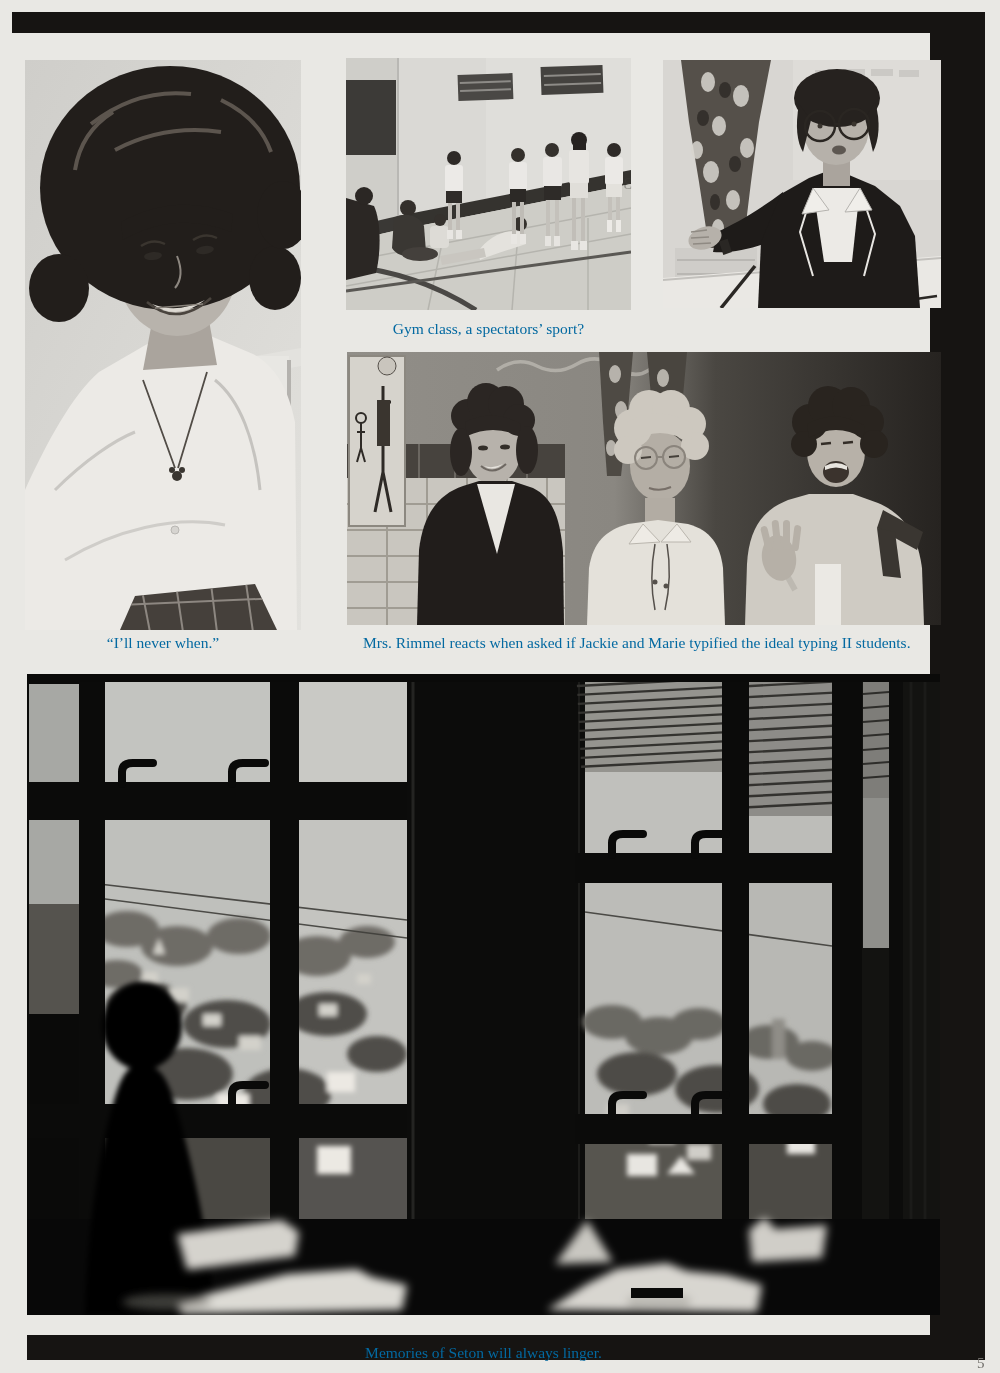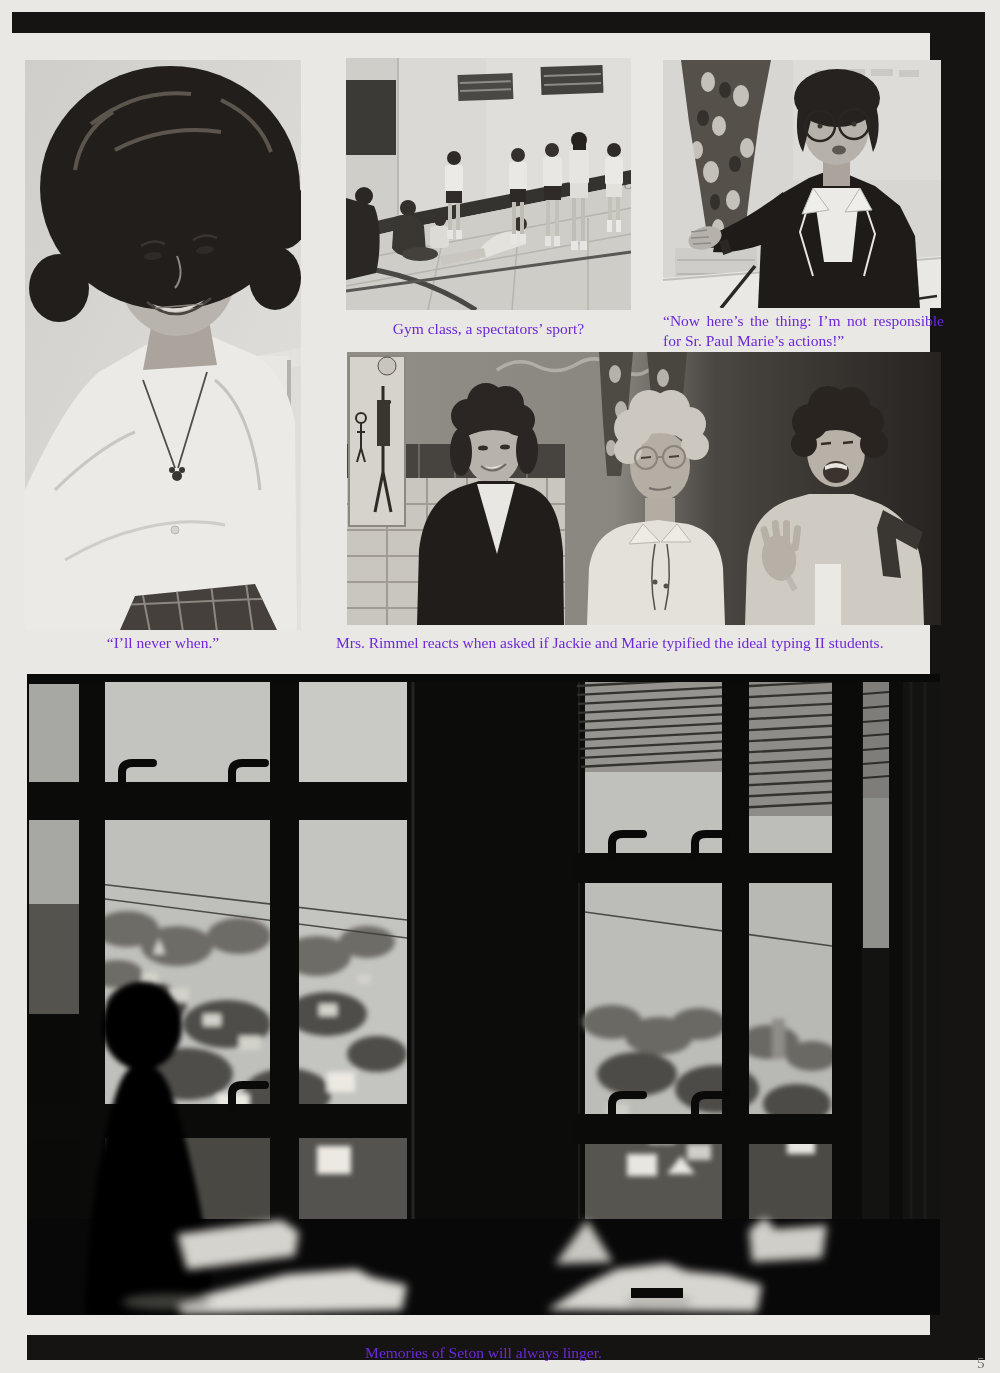--- a/index.html
+++ b/index.html
@@ -15,27 +15,27 @@
 
   .photo { position:absolute; overflow:hidden; background:#8a8884; }
   .photo svg { display:block; width:100%; height:100%; }
 
   .ph-portrait { left:25px;  top:60px;  width:276px; height:570px; }
   .ph-gym      { left:346px; top:58px;  width:285px; height:252px; }
   .ph-teacher  { left:663px; top:60px;  width:278px; height:248px; }
   .ph-typing   { left:347px; top:352px; width:594px; height:273px; }
   .ph-windows  { left:27px;  top:674px; width:913px; height:641px; }
 
-  .caption { position:absolute; color:#6d28d9; font-size:15.5px; line-height:19.5px; }
+  .caption { position:absolute; color:#0369a1; font-size:15.5px; line-height:19.5px; }
   .center  { text-align:center; }
   .justify { text-align:justify; }
   .cap-portrait { left:25px;  top:633px;  width:276px; }
   .cap-gym      { left:346px; top:319px;  width:285px; }
   .cap-teacher  { left:663px; top:311px;  width:281px; }
-  .cap-typing   { left:336px; top:633px;  width:629px; }
+  .cap-typing   { left:363px; top:633px;  width:629px; }
   .cap-windows  { left:27px;  top:1316px; width:913px;margin-top:27px; }
 
   .page-number { position:absolute; left:977px; top:1355px; color:#6f6d69; font-size:15px; }
   .ghost-digit {
     position:absolute; left:614px; top:174px; width:18px;
     transform:scaleX(-1); opacity:.4; color:#3f3d3a; font-size:17px;
   }
 </style>
 </head>
 <body>
@@ -271,21 +271,20 @@
       <path d="M136 44 C132 66 134 82 140 92 L148 60 Z" fill="#26221f"></path>
       <path d="M212 42 C218 62 216 80 210 92 L202 58 Z" fill="#26221f"></path>
       <circle cx="157" cy="66" r="15" stroke="#2a2622" stroke-width="2.5" fill="none"></circle>
       <circle cx="191" cy="64" r="15" stroke="#2a2622" stroke-width="2.5" fill="none"></circle>
       <line x1="171" y1="64" x2="177" y2="64" stroke="#2a2622" stroke-width="2.5"></line>
       <circle cx="157" cy="66" r="2.5" fill="#3a352f"></circle>
         <circle cx="191" cy="64" r="2.5" fill="#3a352f"></circle>
       <ellipse cx="176" cy="90" rx="7" ry="4.5" fill="#5d5751"></ellipse>
     </svg>
   </figure>
-  <div class="caption justify cap-teacher">“Now here’s the thing: I’m not responsible for Sr. Paul Marie’s actions!”</div>
 
   <figure class="photo ph-typing" style="margin:0">
     <svg viewBox="0 0 594 273" preserveAspectRatio="none">
       <defs>
         <linearGradient id="tbg" x1="0" y1="0" x2="1" y2="0">
           <stop offset="0" stop-color="#918e88"></stop>
             <stop offset="0.45" stop-color="#8a8781"></stop>
           <stop offset="0.62" stop-color="#4a4742"></stop>
             <stop offset="1" stop-color="#262320"></stop>
         </linearGradient>

